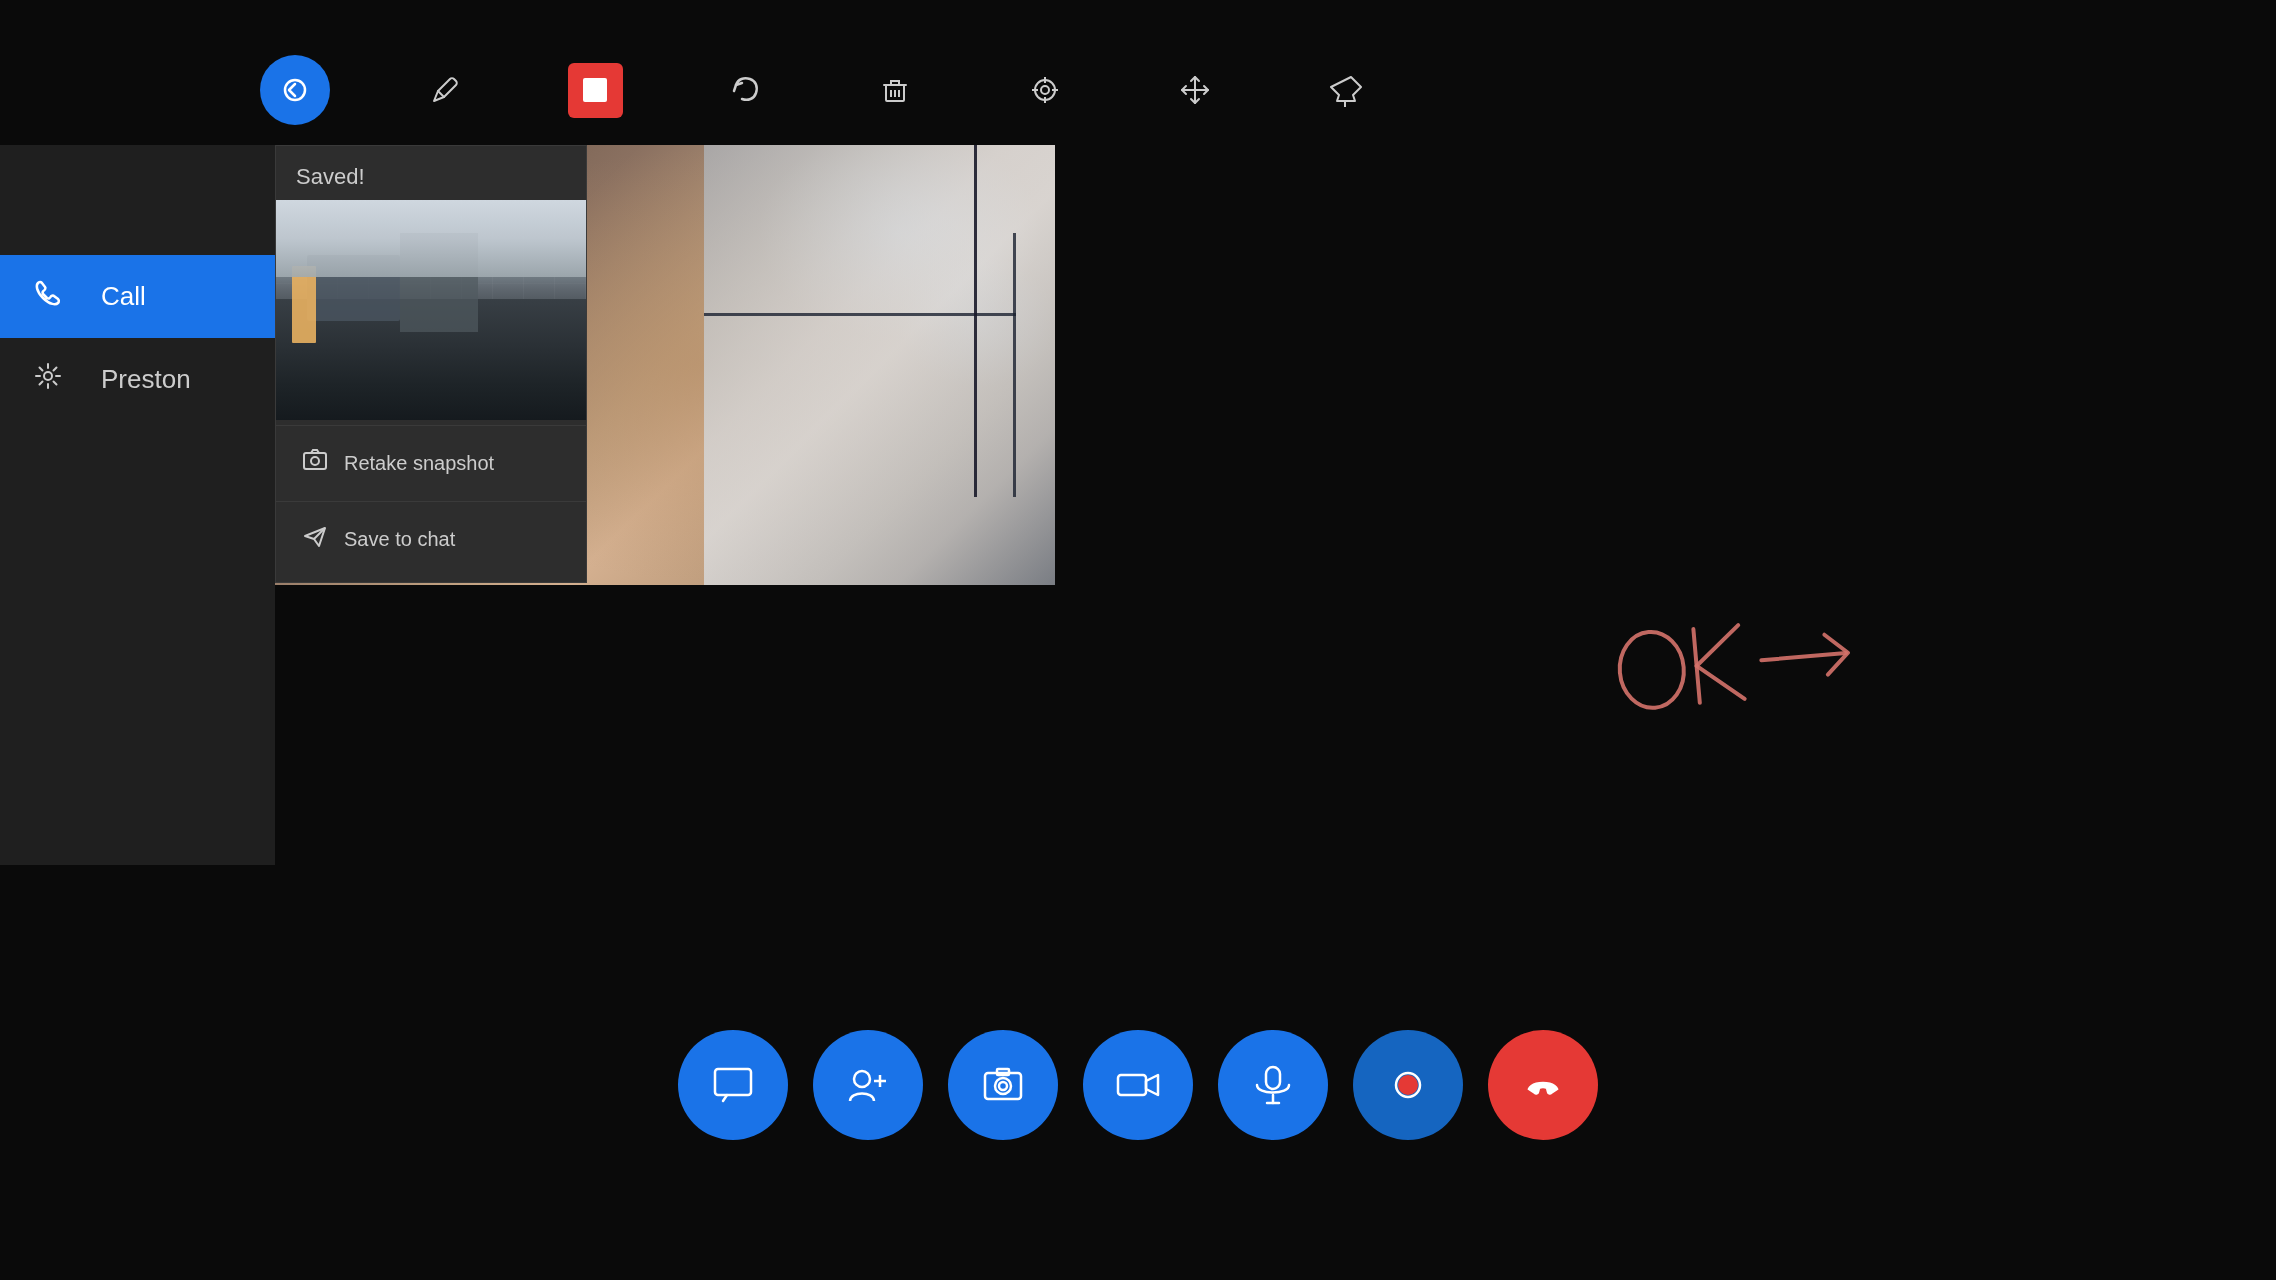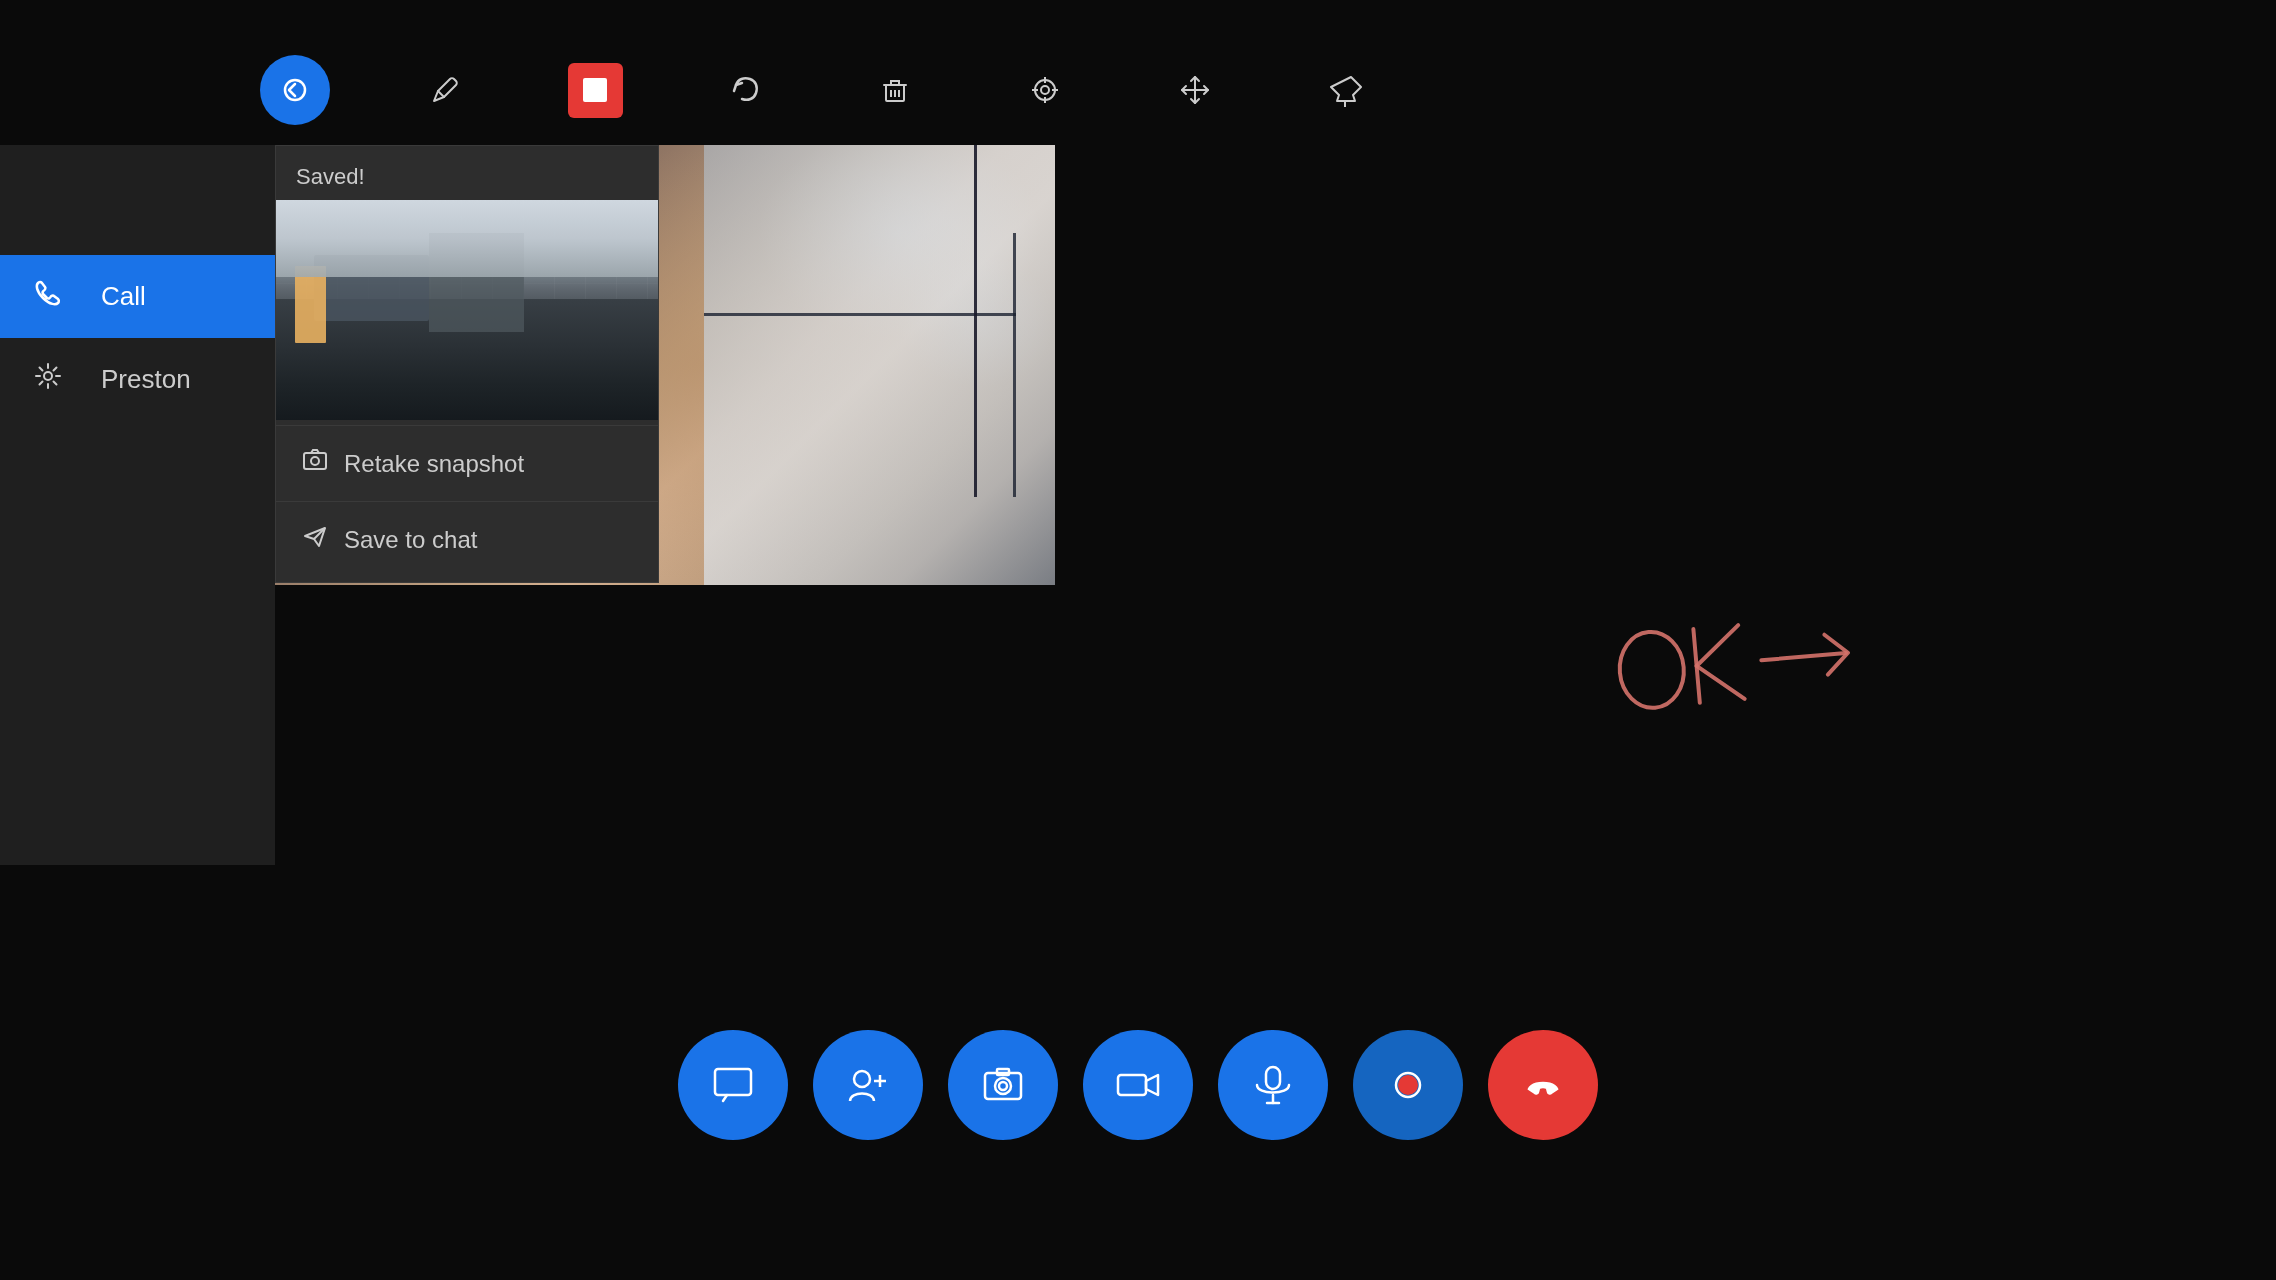--- a/index.html
+++ b/index.html
@@ -193,21 +193,21 @@
       border-radius: 4px;
       font-size: 24px;
       font-weight: 500;
     }
 
     
     .snapshot-popup {
       position: absolute;
       top: 145px;
       left: 275px;
-      width: 384px;
+      width: 312px;
       background: #2d2d2d;
       z-index: 20;
       border: 1px solid #3a3a3a;
     }
 
     .saved-label {
       color: #ccc;
       font-size: 22px;
       padding: 18px 20px 10px;
     }
@@ -221,21 +221,21 @@
     .snapshot-actions {
       padding: 5px 0;
     }
 
     .action-btn {
       display: flex;
       align-items: center;
       gap: 15px;
       padding: 20px 25px;
       color: #ccc;
-      font-size: 24px;
+      font-size: 20px;
       cursor: pointer;
       border-top: 1px solid #3a3a3a;
       background: #2d2d2d;
     }
 
     .action-icon {
       font-size: 26px;
     }
 
     

